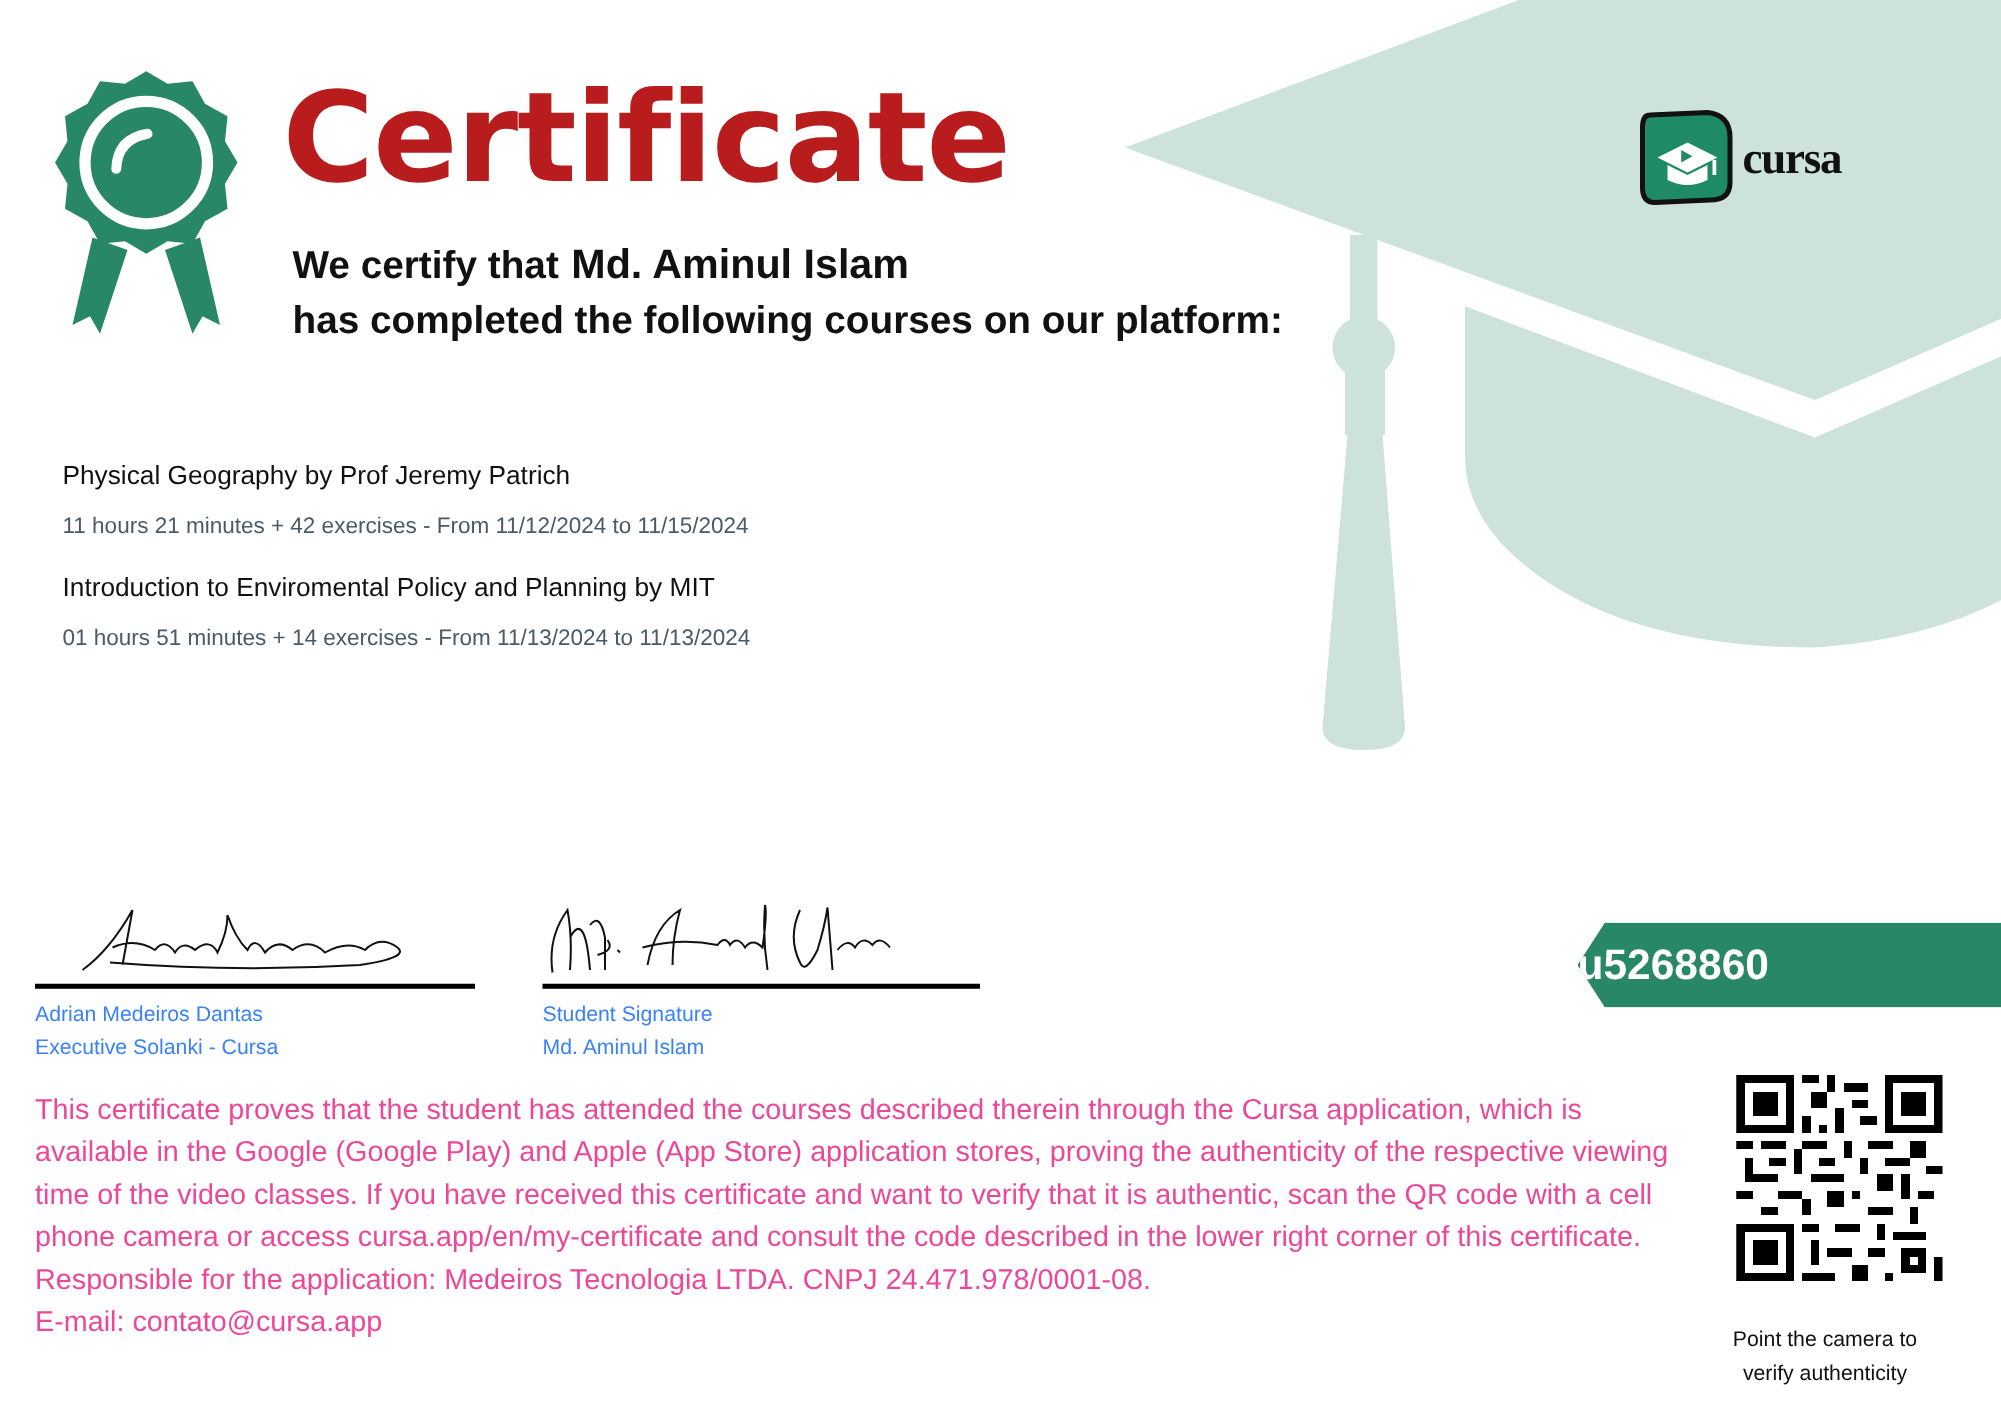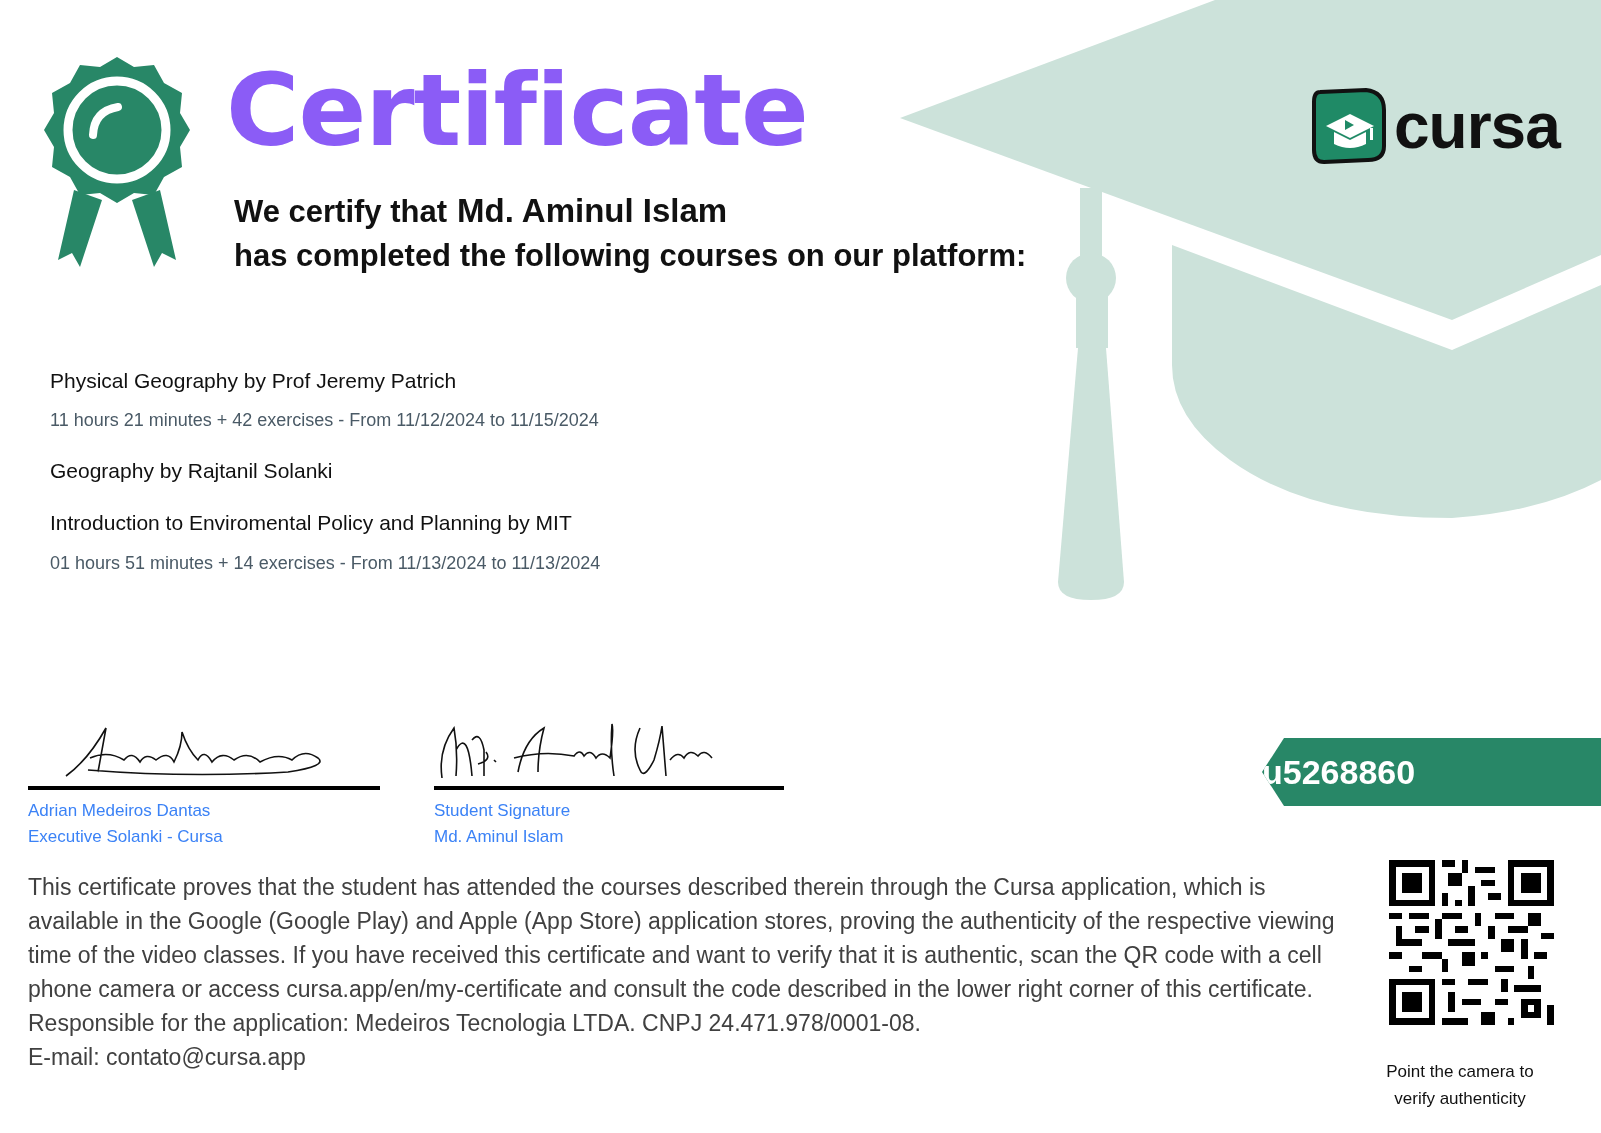--- a/index.html
+++ b/index.html
@@ -5,39 +5,39 @@
   html, body { margin: 0; padding: 0; }
   body {
     width: 1601px; height: 1133px; position: relative; overflow: hidden;
     background: #ffffff; font-family: "Liberation Sans", "DejaVu Sans", sans-serif; color: #111;
   }
   .abs { position: absolute; }
   #bg-cap { position: absolute; left: 0; top: 0; width: 1601px; height: 1133px; }
   .ribbon-icon { left: 44px; top: 55px; width: 146px; height: 220px; }
   .title {
     left: 226px; top: 56px; font-size: 100px; font-weight: 900; letter-spacing: -1px;
-    font-family: "DejaVu Sans", sans-serif; color: #8b5cf6; line-height: 1.1;
+    font-family: "DejaVu Sans", sans-serif; color: #b91c1c; line-height: 1.1;
   }
   .certify { left: 234px; top: 188px; font-size: 31px; font-weight: bold; color: #111; line-height: 1.4; font-family: "Liberation Sans", sans-serif; }
   .certify .name { font-size: 33px; margin-left: 10px; }
   .logo { left: 1312px; top: 88px; display: flex; align-items: center; }
-  .logo-text { font-size: 64px; font-weight: bold; color: #111; margin-left: 6px; font-family: Liberation Sans, sans-serif; letter-spacing: -1px; }
+  .logo-text { font-size: 36px; font-weight: bold; color: #111; margin-left: 6px; font-family: Liberation Serif, serif; letter-spacing: -1px; }
   .courses { left: 50px; top: 368px; }
   .course { margin-bottom: 27px; }
   .course-title { font-size: 21px; color: #111; line-height: 1.2; }
   .course-meta { font-size: 18px; color: #4a5a66; margin-top: 17px; }
   .sig-block { font-size: 17px; line-height: 1.55; color: #3b82f6; }
   .sig-line { height: 4px; background: #000; }
   .code-badge {
     left: 1262px; top: 738px; width: 339px; height: 68px; background: #288767;
     clip-path: polygon(22px 0, 100% 0, 100% 100%, 22px 100%, 0 50%);
     color: #fff; font-size: 34px; font-weight: bold; display: flex; align-items: center;
   }
   .code-badge span { }
-  .legal { left: 28px; top: 870px; width: 1310px; font-size: 23px; line-height: 34px; color: #404040; }
+  .legal { left: 28px; top: 870px; width: 1310px; font-size: 23px; line-height: 34px; color: #ec4899; }
   .qr { left: 1389px; top: 860px; width: 165px; height: 165px; }
   .qr-caption { left: 1360px; top: 1058px; width: 200px; text-align: center; font-size: 17px; line-height: 27px; color: #111; }
 </style>
 </head>
 <body>
 
 <svg id="bg-cap" viewBox="0 0 1601 1133" xmlns="http://www.w3.org/2000/svg">
 
   <path d="M1172 245 L1452 350 L1601 285 L1601 480 Q1540 512 1452 518 Q1310 518 1230 460 Q1172 418 1172 365 Z" fill="#cce2da"></path>
 
@@ -76,21 +76,20 @@
   </svg>
   <span class="logo-text">cursa</span>
 </div>
 
 <div class="abs courses">
   <div class="course">
     <div class="course-title">Physical Geography by Prof Jeremy Patrich</div>
     <div class="course-meta">11 hours 21 minutes + 42 exercises - From 11/12/2024 to 11/15/2024</div>
   </div>
   <div class="course">
-    <div class="course-title">Geography by Rajtanil Solanki</div>
   </div>
   <div class="course">
     <div class="course-title">Introduction to Enviromental Policy and Planning by MIT</div>
     <div class="course-meta">01 hours 51 minutes + 14 exercises - From 11/13/2024 to 11/13/2024</div>
   </div>
 </div>
 
 <div class="abs" style="left:28px; top:720px; width:352px;">
   <svg width="352" height="62" viewBox="0 0 352 62" xmlns="http://www.w3.org/2000/svg">
     <path d="M38 56 Q60 40 78 8 Q74 30 70 52 M62 38 Q80 30 96 40 Q104 30 112 42 Q118 32 128 40 Q140 30 146 42 Q154 26 154 12 Q160 30 170 40 Q176 28 184 42 Q194 30 206 40 Q220 30 232 42 Q250 32 264 40 Q276 28 290 38 Q300 46 260 52 Q160 58 60 50" fill="none" stroke="#111" stroke-width="1.6"></path>

